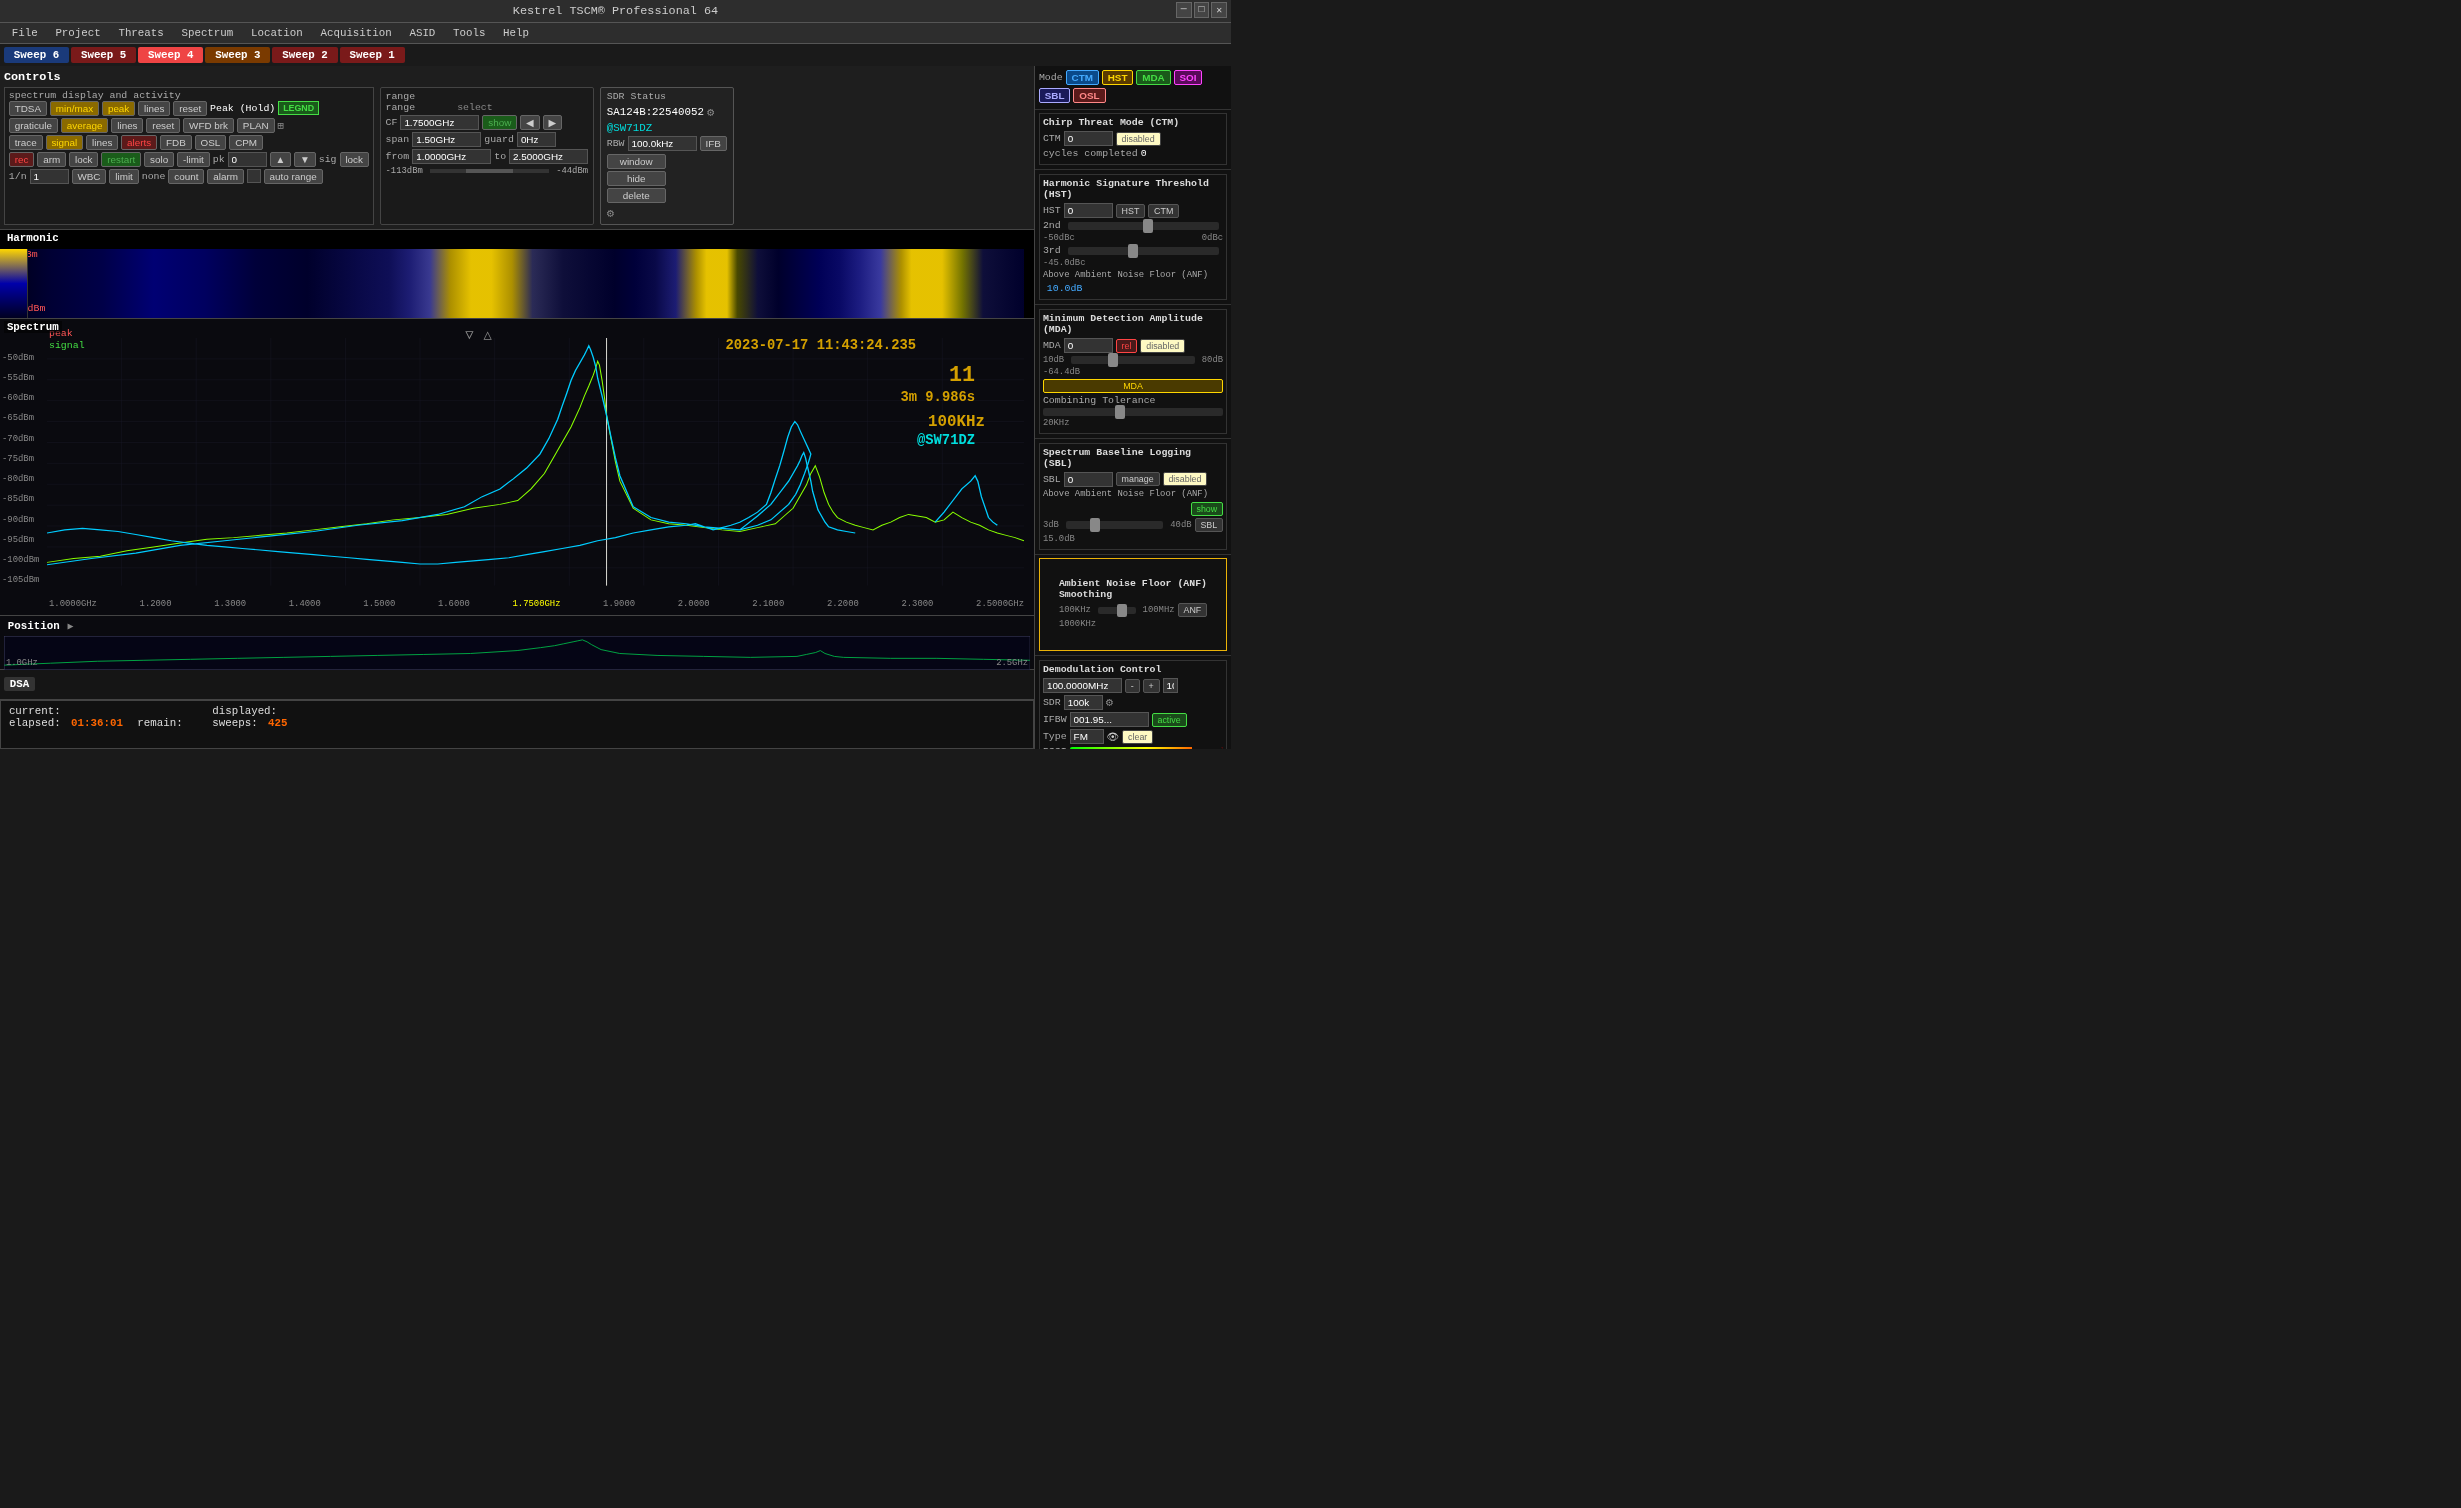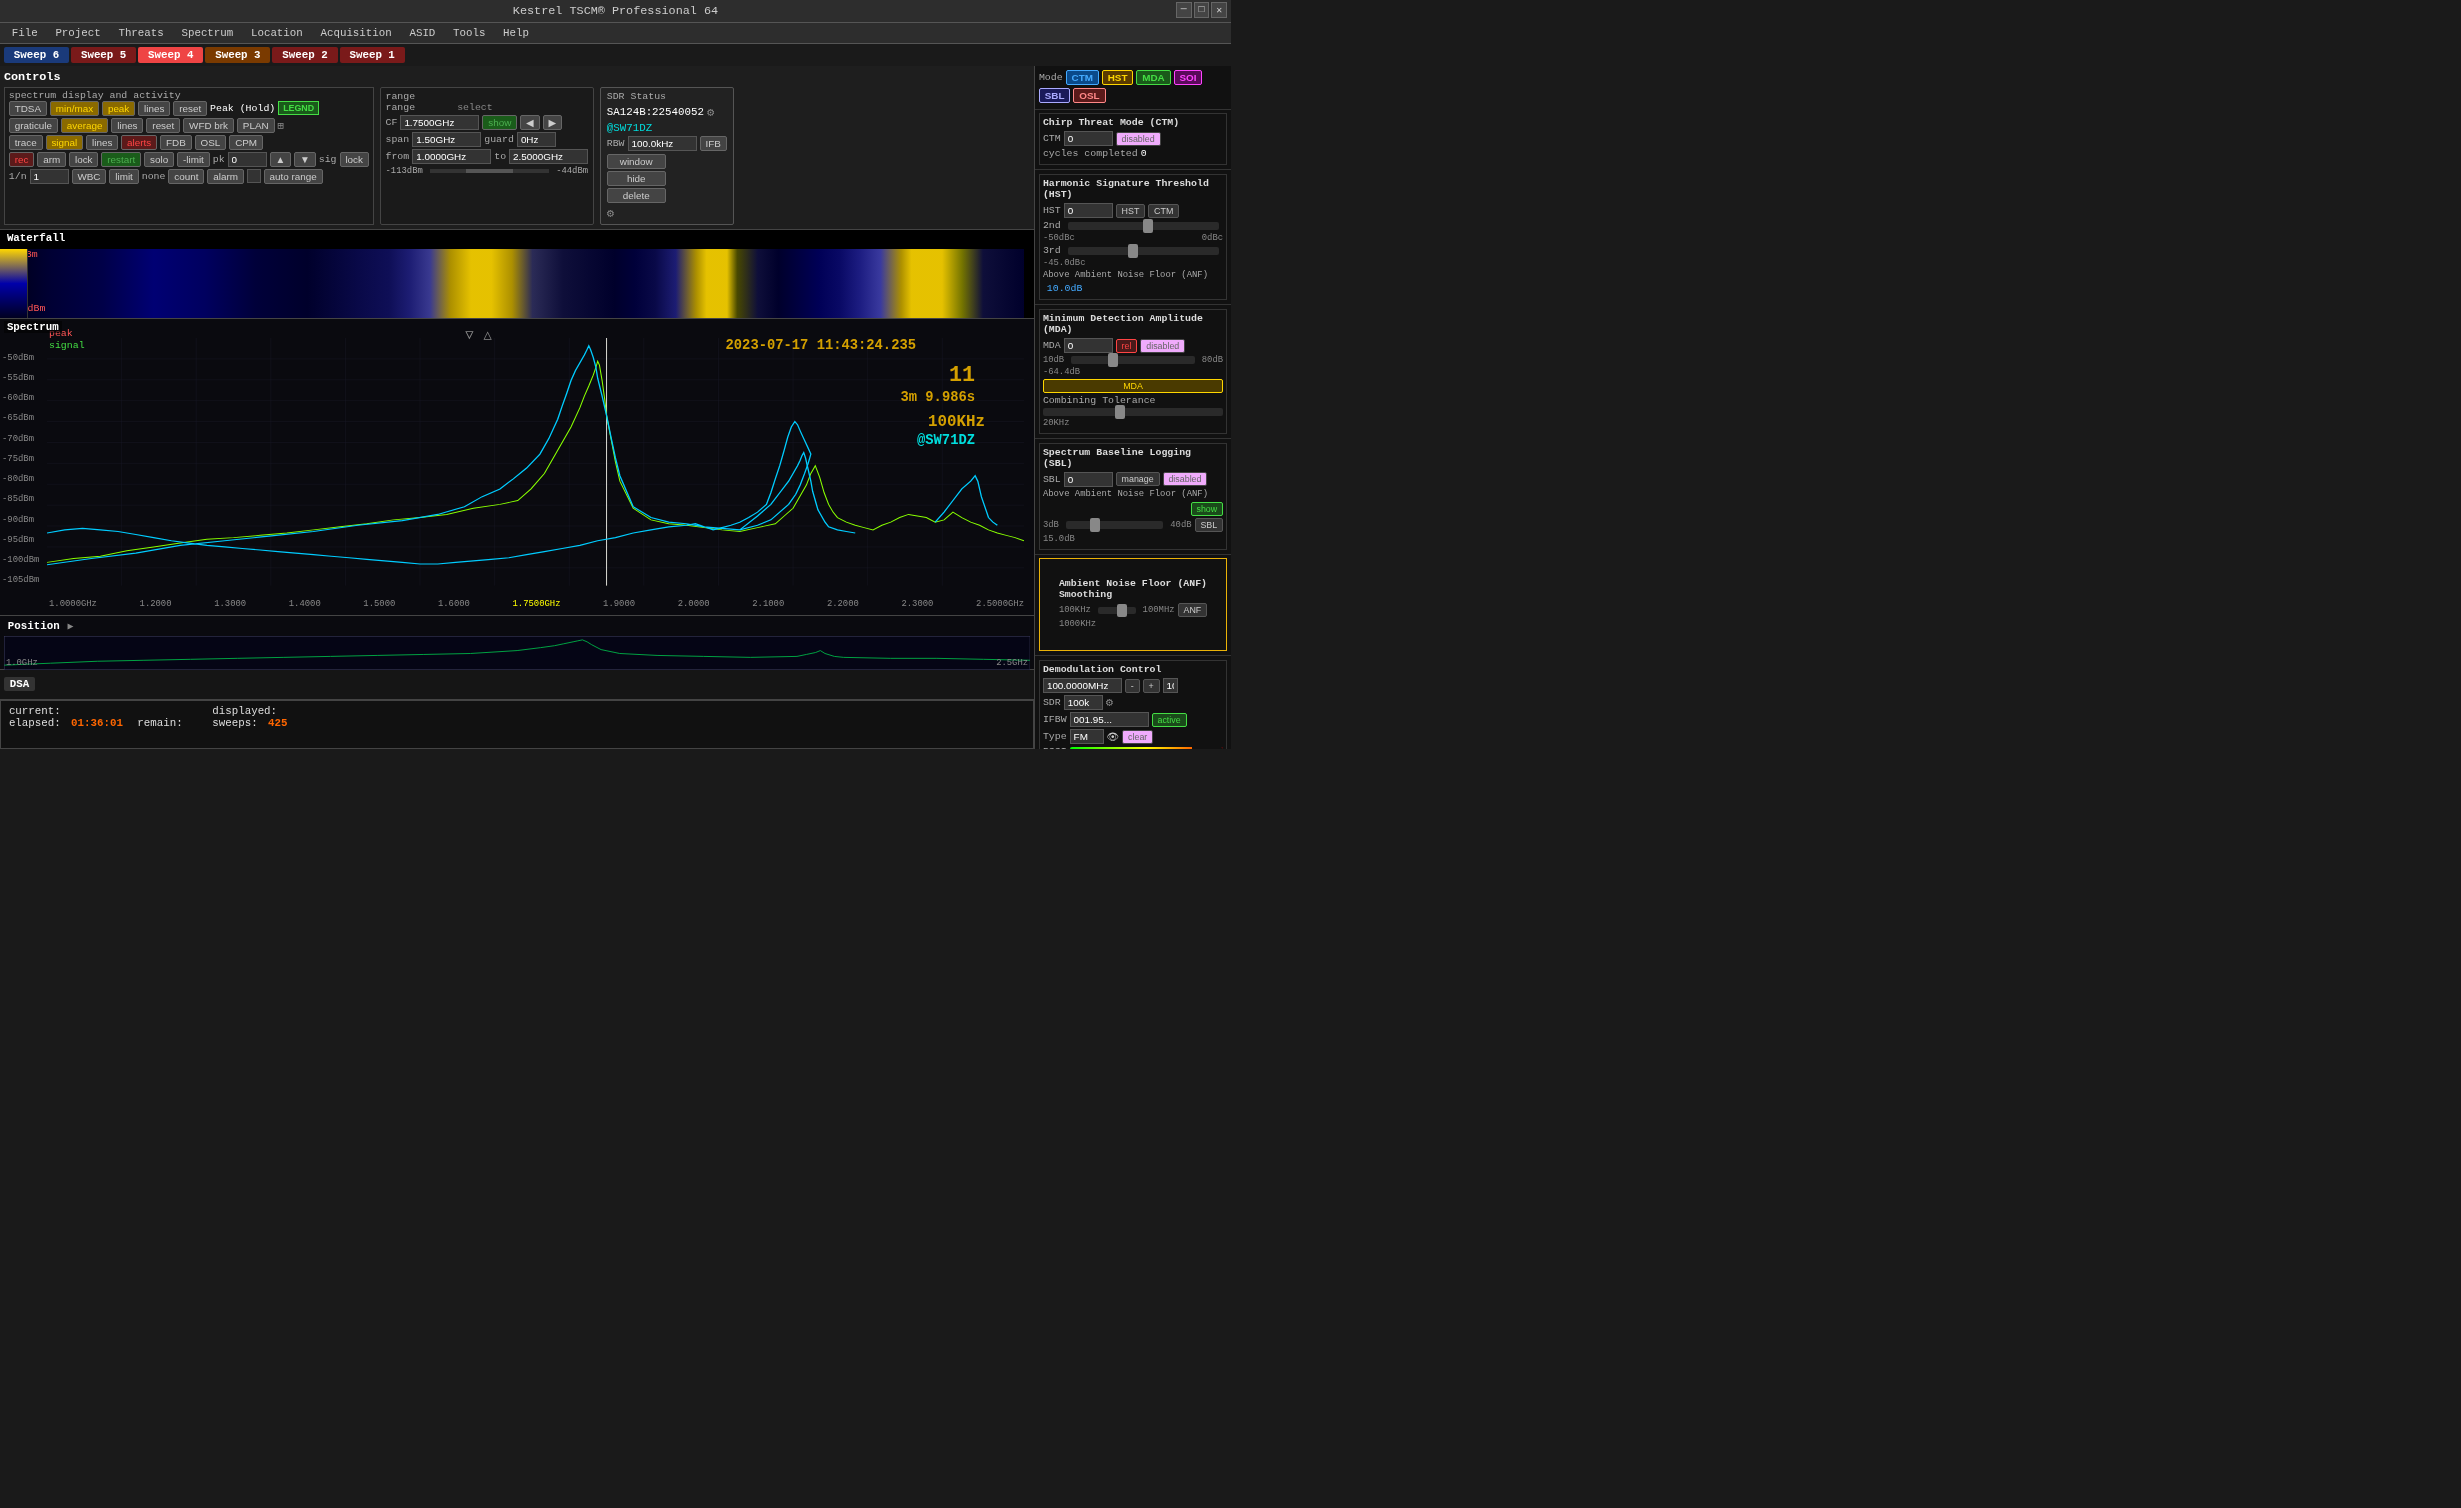--- a/index.html
+++ b/index.html
@@ -285,21 +285,21 @@
     .rp-value { color: #fff; font-size: 9.9px; }
     .rp-btn {
       padding: 1px 4.9px;
       background: #333;
       border: 1px solid #555;
       color: #ccc;
       font-size: 8.9px;
       cursor: pointer;
       border-radius: 2px;
     }
-    .rp-btn.disabled { background: #f0abfc; color: #666; border-color: #444; }
+    .rp-btn.disabled { background: #fef9c3; color: #666; border-color: #444; }
     .rp-btn.green { background: #1a4a1a; color: #4d4; border-color: #4d4; }
     .rp-btn.yellow { background: #4a3a00; color: #ffd700; border-color: #ffd700; }
     .rp-input {
       background: #333;
       border: 1px solid #555;
       color: #fff;
       font-size: 9.9px;
       padding: 1px 3px;
       width: 49px;
     }
@@ -577,21 +577,21 @@
             <button class="ctrl-btn" style="width:59px;">delete</button>
           </div>
           <div style="margin-top:3px;">
             <span style="color:#888;font-size:11.8px;cursor:pointer;">⚙</span>
           </div>
         </div>
       </div>
     </div>
 
     <div id="waterfall-section">
-      <span class="section-label">Waterfall</span>
+      <span class="section-label">Harmonic</span>
       <div style="position:absolute;top:19.7px;left:0;right:9.9px;bottom:0;overflow:hidden;">
         <div class="wf-gradient" style="height:100%;opacity:0.9;"></div>
       </div>
       <div class="dbm-label-top" style="top:19.7px;left:2px;z-index:3;">-44dBm</div>
       <div class="dbm-label-bot" style="z-index:3;">-113dBm</div>
 
       <div style="position:absolute;left:0;top:19.7px;bottom:0;width:27.6px;z-index:3;background:linear-gradient(to bottom, #ffd700, #0000aa, #000020);border-right:1px solid #333;"></div>
     </div>
 
     <div id="spectrum-section">

